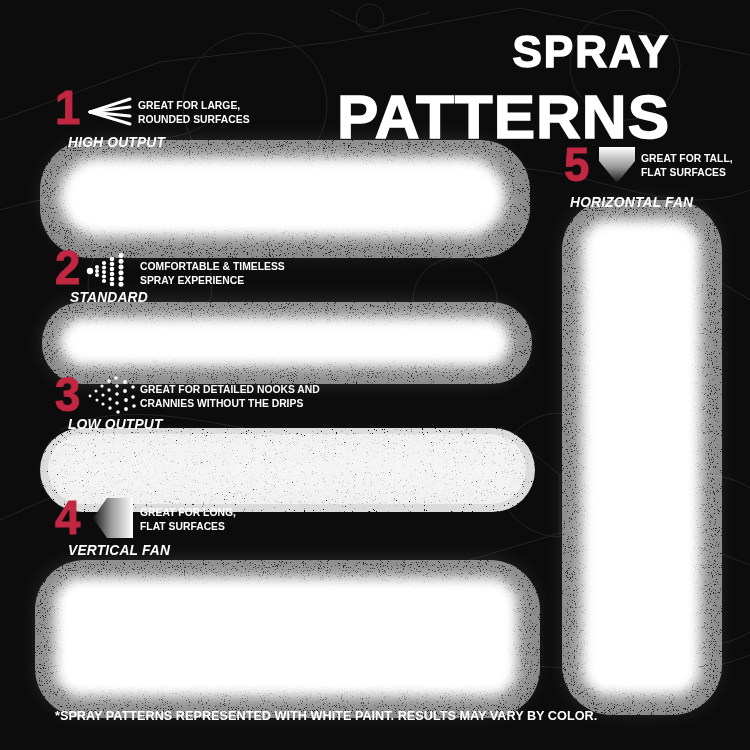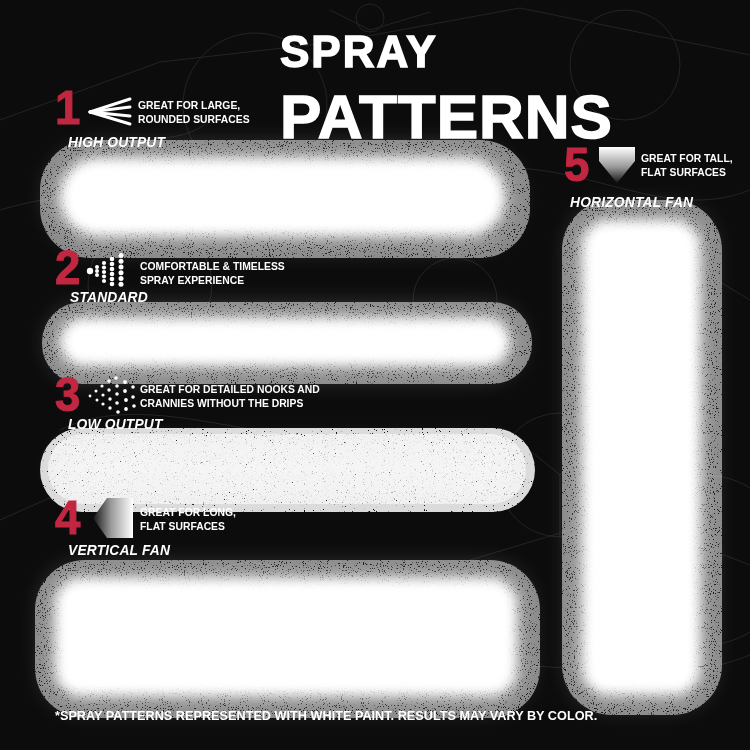--- a/index.html
+++ b/index.html
@@ -9,21 +9,21 @@
     font-family:"Liberation Sans",sans-serif;
     color:#ffffff;
   }
   .bg-art{position:absolute;left:0;top:0;z-index:0;}
   .halo{position:absolute;z-index:1;}
   .swatch{position:absolute;z-index:2;background:#ffffff;}
   .sw-soft{filter:blur(6px);box-shadow:0 0 22px 12px rgba(255,255,255,.22);}
   .sw-gray{background:rgba(215,215,215,.38);filter:blur(10px);}
   .speck{position:absolute;z-index:2;}
   .txt{position:absolute;z-index:3;}
-  .title-wrap{left:280px;top:30px;width:390px;text-align:left;line-height:1;}
+  .title-wrap{left:280px;top:30px;width:390px;text-align:right;line-height:1;}
   .title-line1{
     font-size:44px;font-weight:bold;letter-spacing:2px;
     -webkit-text-stroke:1.5px #fff;
   }
   .title-line2{
     font-size:62px;font-weight:bold;letter-spacing:1px;margin-top:12px;
     -webkit-text-stroke:1.5px #fff;
   }
   .num{
     font-size:48px;font-weight:bold;line-height:1;color:#c22742;

